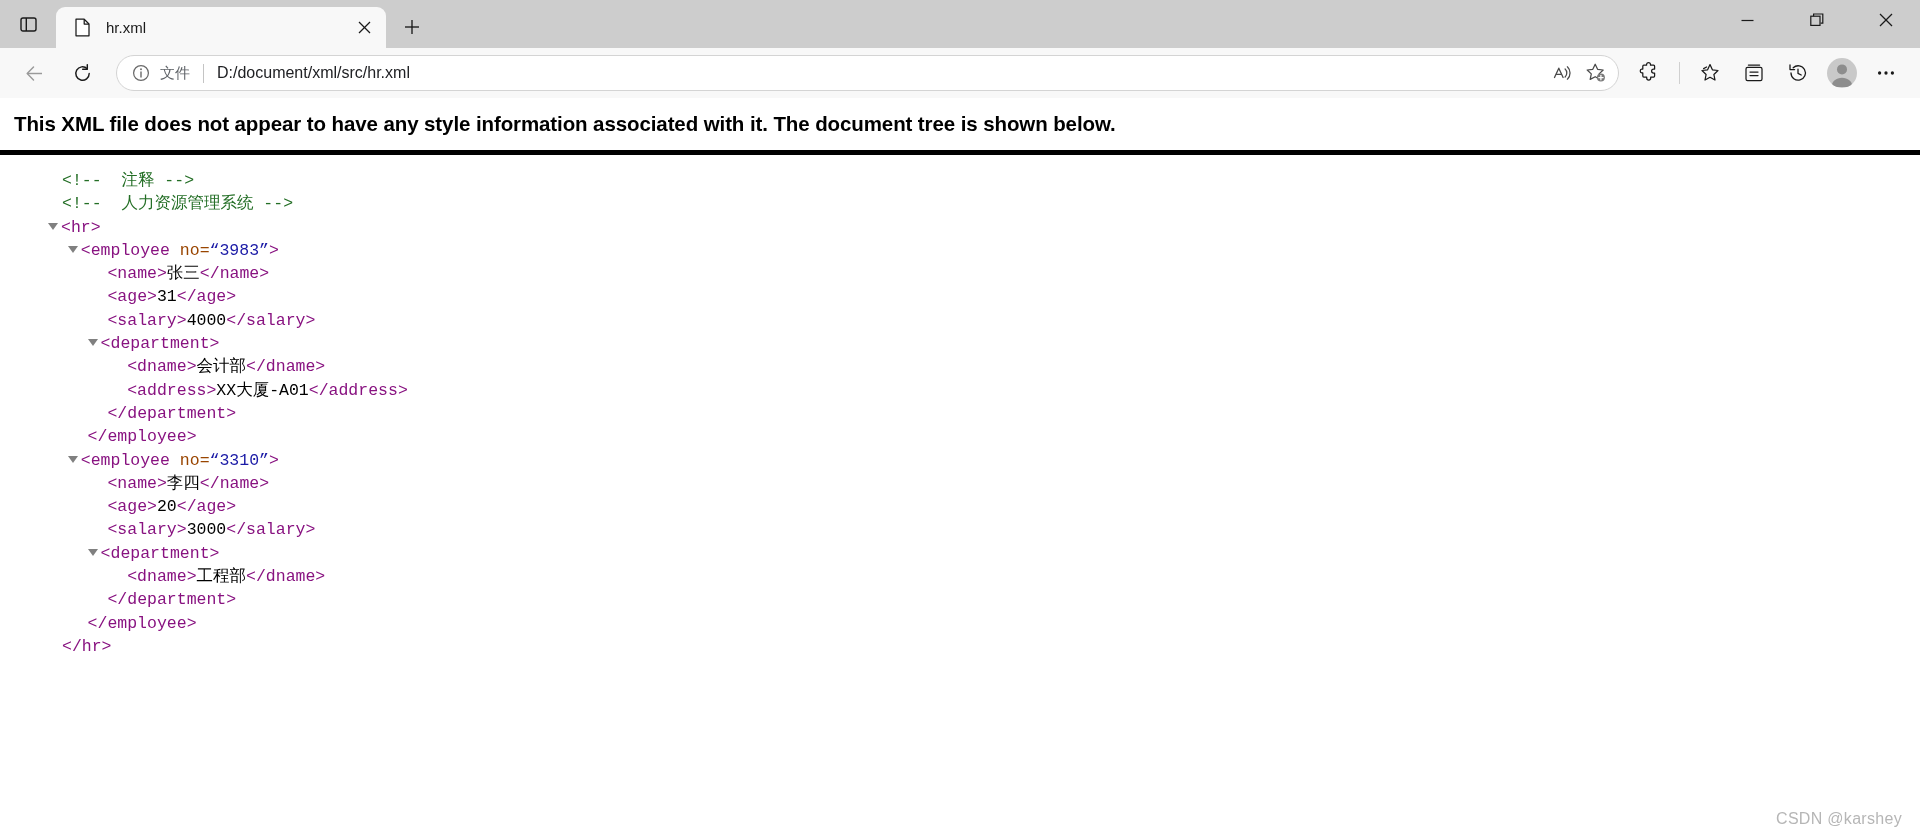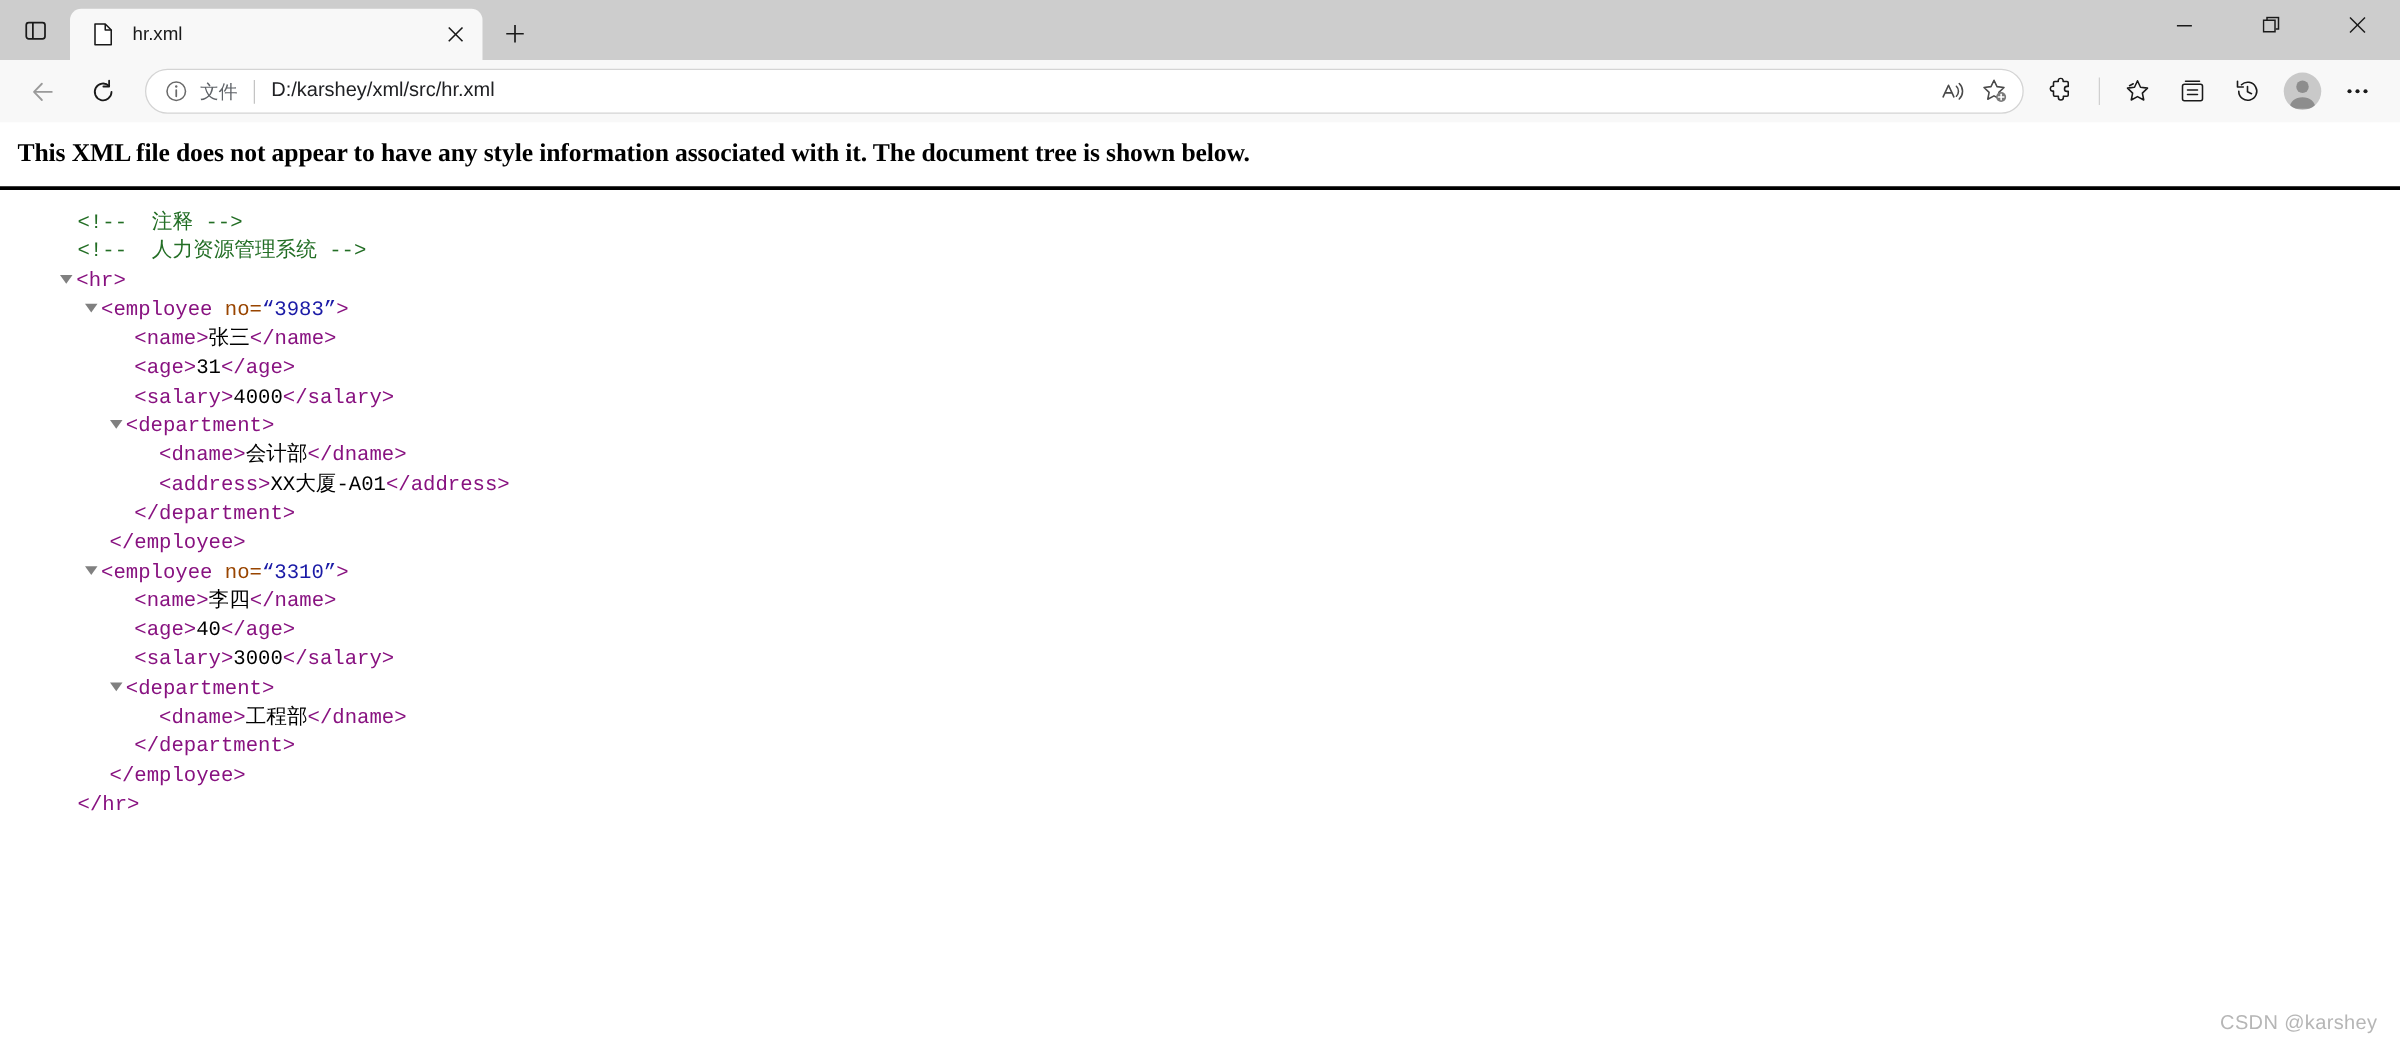--- a/index.html
+++ b/index.html
@@ -230,22 +230,22 @@
     background: #ffffff;
     overflow: hidden;
     position: relative;
   }
 
   .xml-notice {
     font-size: 20.5px;
     font-weight: bold;
     color: #000000;
     padding: 14px 0 14px 14px;
-    border-bottom: 3px solid #000000;
-    font-family: Liberation Serif, serif;
+    border-bottom: 5px solid #000000;
+    font-family: Liberation Sans, sans-serif;
     letter-spacing: -0.1px;
   }
 
   .xml-tree {
     font-family: "Liberation Mono", monospace;
     font-size: 16.5px;
     line-height: 23.3px;
     padding: 14px 0 0 20px;
     color: #000000;
     white-space: nowrap;
@@ -372,21 +372,21 @@
     <div class="omnibox">
       <span class="omni-info-icon">
         <svg width="18" height="18" viewBox="0 0 18 18" aria-hidden="true">
           <circle cx="9" cy="9" r="7.4" fill="none" stroke="#6a6a6a" stroke-width="1.25"></circle>
           <line x1="9" y1="8" x2="9" y2="13" stroke="#6a6a6a" stroke-width="1.4" stroke-linecap="round"></line>
           <circle cx="9" cy="5.2" r="0.95" fill="#6a6a6a"></circle>
         </svg>
       </span>
       <span class="omni-scheme">文件</span>
       <span class="omni-sep"></span>
-      <span class="omni-url">D:/karshey/xml/src/hr.xml</span>
+      <span class="omni-url">D:/document/xml/src/hr.xml</span>
 
       <span class="omni-right">
         <span class="icon-btn omni-btn">
           <svg width="21" height="21" viewBox="0 0 21 21" aria-hidden="true">
             <path d="M2.5 14.5 L6.8 5.2 L11.1 14.5" fill="none" stroke="#4a4a4a" stroke-width="1.3" stroke-linecap="round" stroke-linejoin="round"></path>
             <line x1="4.4" y1="11.3" x2="9.2" y2="11.3" stroke="#4a4a4a" stroke-width="1.3" stroke-linecap="round"></line>
             <path d="M13.1 6.0a5.6 5.6 0 0 1 0 8.0" fill="none" stroke="#4a4a4a" stroke-width="1.25" stroke-linecap="round"></path>
             <path d="M15.4 3.8a8.6 8.6 0 0 1 0 12.4" fill="none" stroke="#4a4a4a" stroke-width="1.25" stroke-linecap="round"></path>
           </svg>
         </span>
@@ -476,21 +476,21 @@
       <div class="xml-line">        <span class="tag">&lt;address&gt;</span><span class="text">XX大厦-A01</span><span class="tag">&lt;/address&gt;</span></div>
 
       <div class="xml-line">      <span class="tag">&lt;/department&gt;</span></div>
 
       <div class="xml-line">    <span class="tag">&lt;/employee&gt;</span></div>
 
       <div class="xml-line">  <span class="twisty"></span><span class="tag">&lt;employee </span><span class="attname">no</span><span class="attname">=</span><span class="attval">“3310”</span><span class="tag">&gt;</span></div>
 
       <div class="xml-line">      <span class="tag">&lt;name&gt;</span><span class="text">李四</span><span class="tag">&lt;/name&gt;</span></div>
 
-      <div class="xml-line">      <span class="tag">&lt;age&gt;</span><span class="text">40</span><span class="tag">&lt;/age&gt;</span></div>
+      <div class="xml-line">      <span class="tag">&lt;age&gt;</span><span class="text">20</span><span class="tag">&lt;/age&gt;</span></div>
 
       <div class="xml-line">      <span class="tag">&lt;salary&gt;</span><span class="text">3000</span><span class="tag">&lt;/salary&gt;</span></div>
 
       <div class="xml-line">    <span class="twisty"></span><span class="tag">&lt;department&gt;</span></div>
 
       <div class="xml-line">        <span class="tag">&lt;dname&gt;</span><span class="text">工程部</span><span class="tag">&lt;/dname&gt;</span></div>
 
 
       <div class="xml-line">      <span class="tag">&lt;/department&gt;</span></div>
 

